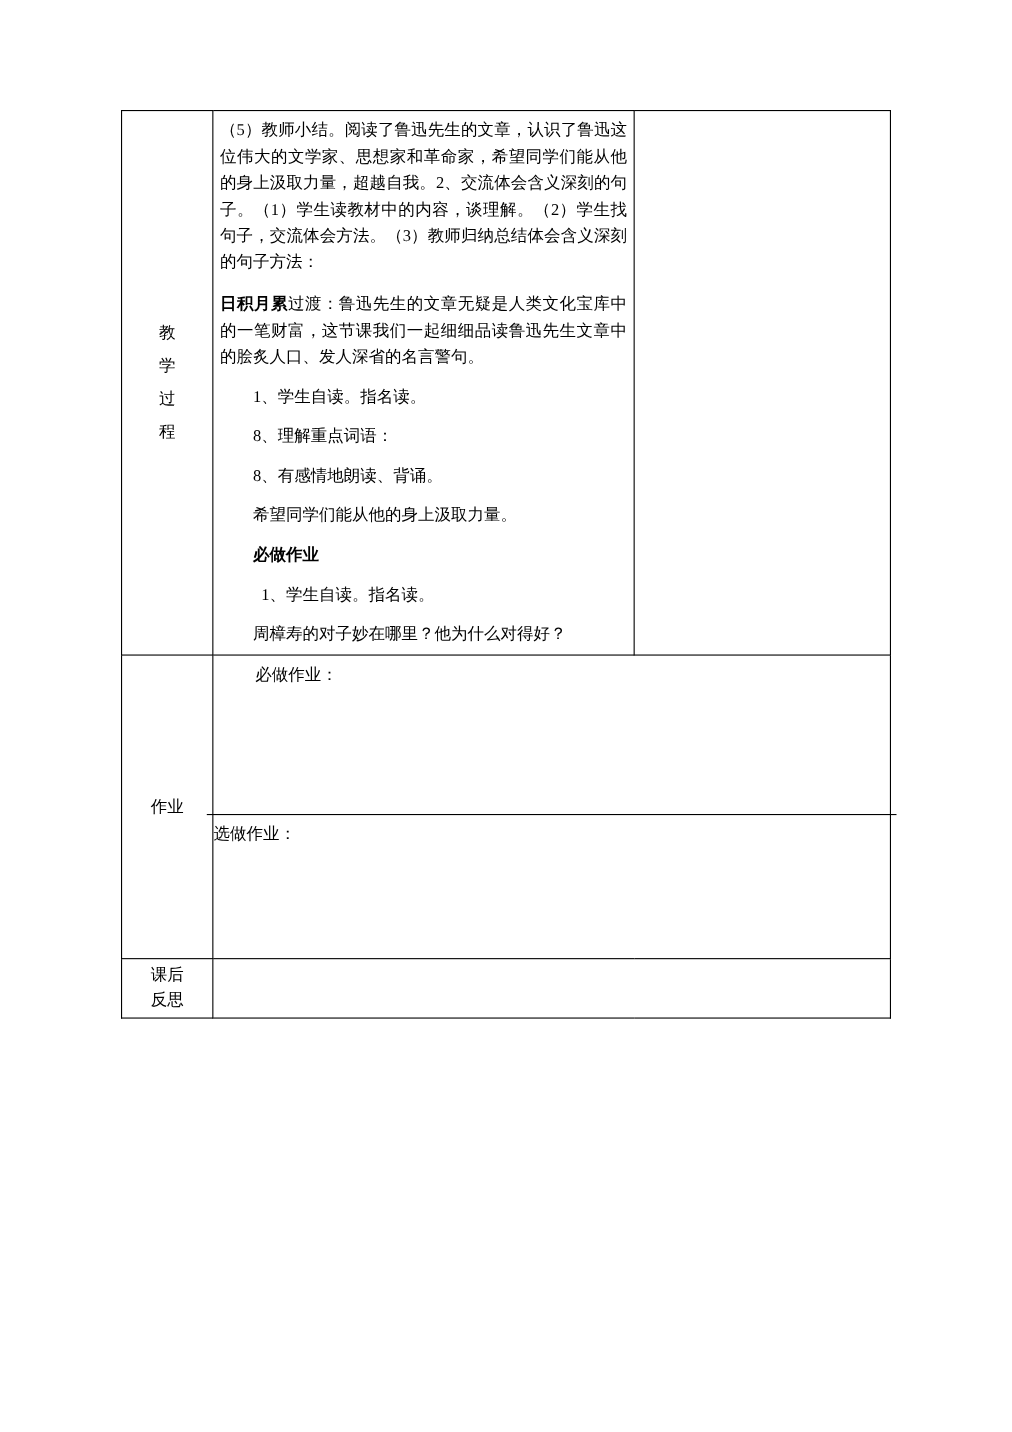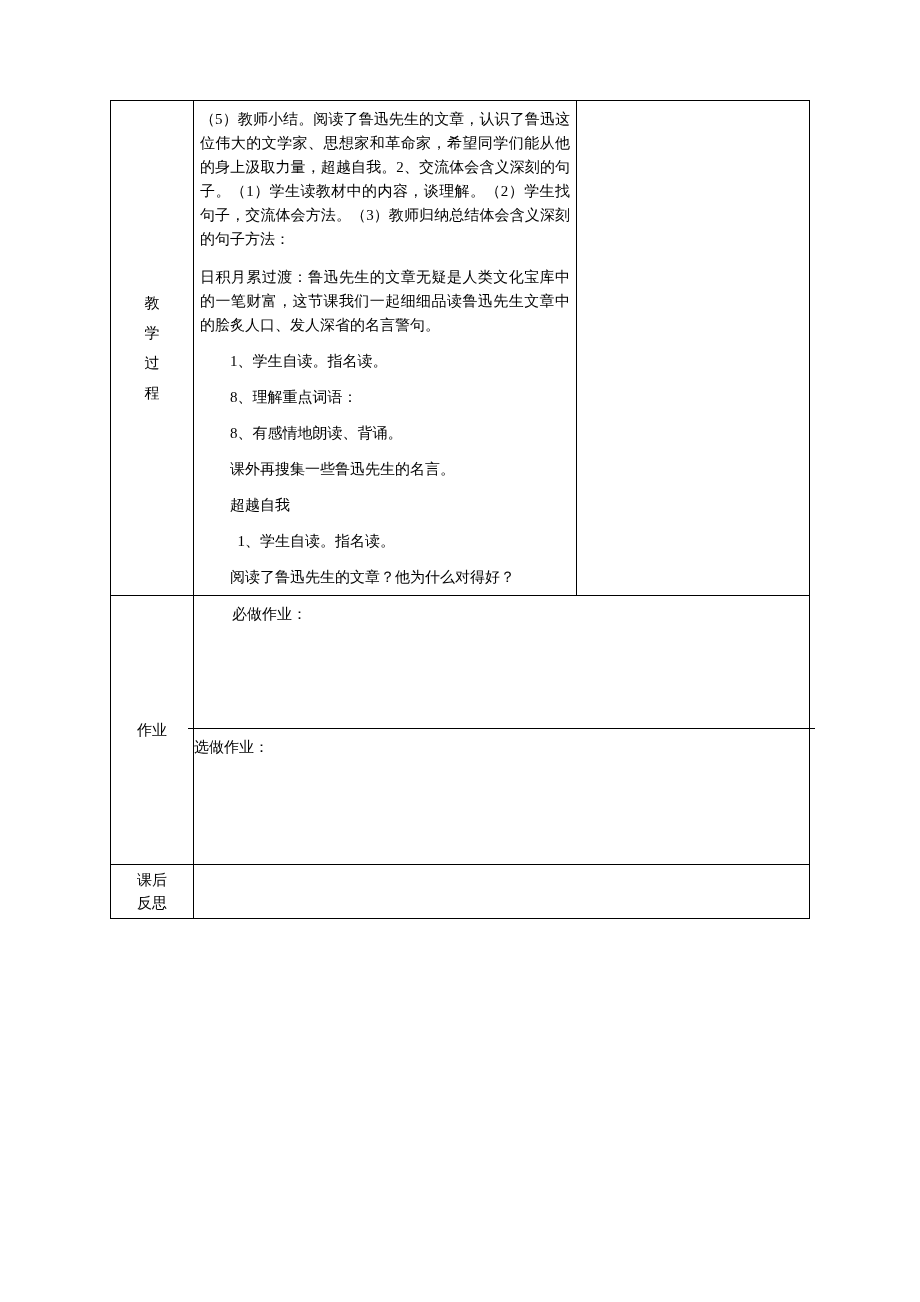--- a/index.html
+++ b/index.html
@@ -52,35 +52,35 @@
   .para {
     margin: 2px 0;
     text-align: justify;
   }
   .para-indent {
     margin: 12px 0;
     text-indent: 2em;
     text-align: justify;
   }
   .bold {
-    font-weight: normal;
+    font-weight: bold;
   }
   .sect-spacer {
     height: 10px;
   }
   .tall-block {
     min-height: 770px;
   }
   .hw-block {
     min-height: 120px;
     margin-left: 32px;
   }
   .hw-bottom {
     border-top: 1px solid #000000;
-    margin: 4px -6px;
+    margin: 16px -6px;
     padding: 4px 6px 0 6px;
     min-height: 110px;
   }
   .refl-block {
     min-height: 80px;
     text-align: center;
   }
 </style>
 </head>
 <body>
@@ -100,24 +100,24 @@
       </td>
       <td class="col-content tall-block">
         <div class="para">（5）教师小结。阅读了鲁迅先生的文章，认识了鲁迅这位伟大的文学家、思想家和革命家，希望同学们能从他的身上汲取力量，超越自我。2、交流体会含义深刻的句子。（1）学生读教材中的内容，谈理解。（2）学生找句子，交流体会方法。（3）教师归纳总结体会含义深刻的句子方法：</div>
         <div class="sect-spacer"></div>
         <div class="para">
           <span class="bold">日积月累</span><span>过渡：鲁迅先生的文章无疑是人类文化宝库中的一笔财富，这节课我们一起细细品读鲁迅先生文章中的脍炙人口、发人深省的名言警句。</span>
         </div>
         <div class="para-indent">1、学生自读。指名读。</div>
         <div class="para-indent">8、理解重点词语：</div>
         <div class="para-indent">8、有感情地朗读、背诵。</div>
-        <div class="para-indent">课外再搜集一些鲁迅先生的名言。</div>
-        <div class="para-indent bold">超越自我</div>
+        <div class="para-indent">希望同学们能从他的身上汲取力量。</div>
+        <div class="para-indent bold">必做作业</div>
         <div class="para-indent" style="text-indent:2.5em">1、学生自读。指名读。</div>
-        <div class="para" style="text-indent:2em;margin-top:12px">阅读了鲁迅先生的文章？他为什么对得好？</div>
+        <div class="para" style="text-indent:2em;margin-top:12px">周樟寿的对子妙在哪里？他为什么对得好？</div>
       </td>
       <td class="col-right tall-block"></td>
     </tr>
 
     <tr>
       <td class="col-label" style="height:260px">
         <div class="vlabel">作业</div>
       </td>
       <td colspan="2" style="padding:0">
         <div class="hw-block" style="padding:4px 6px">

